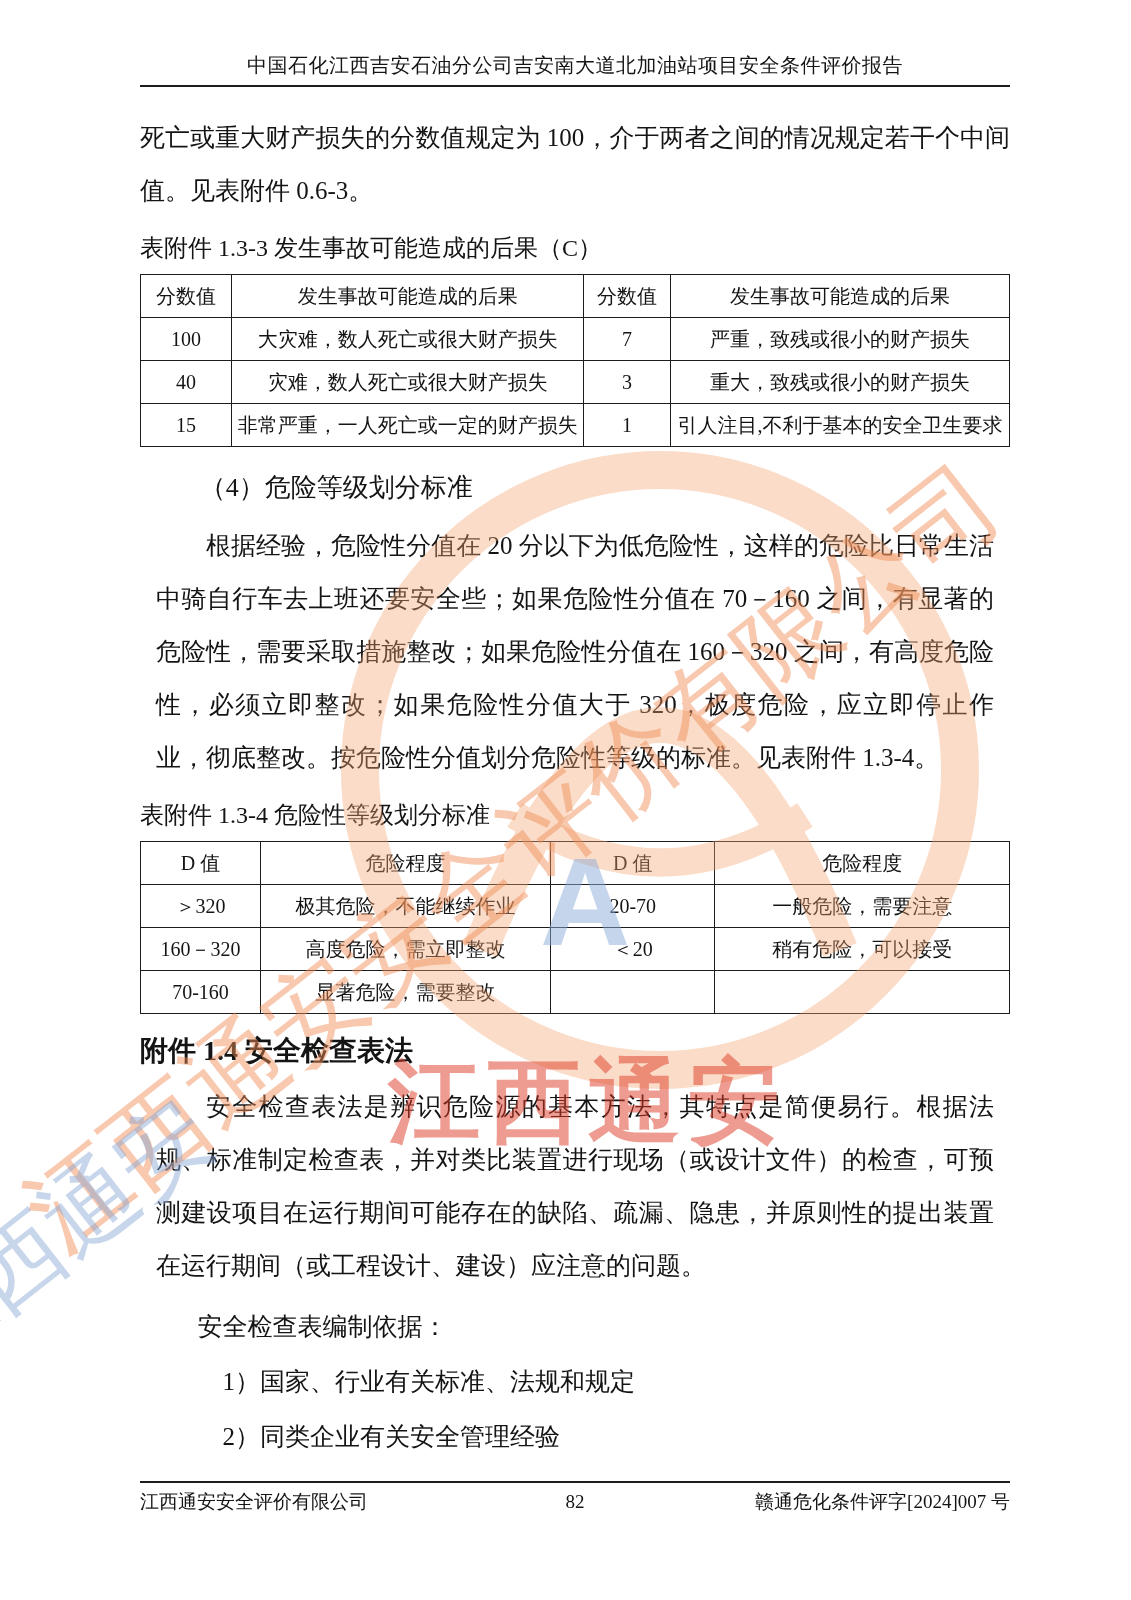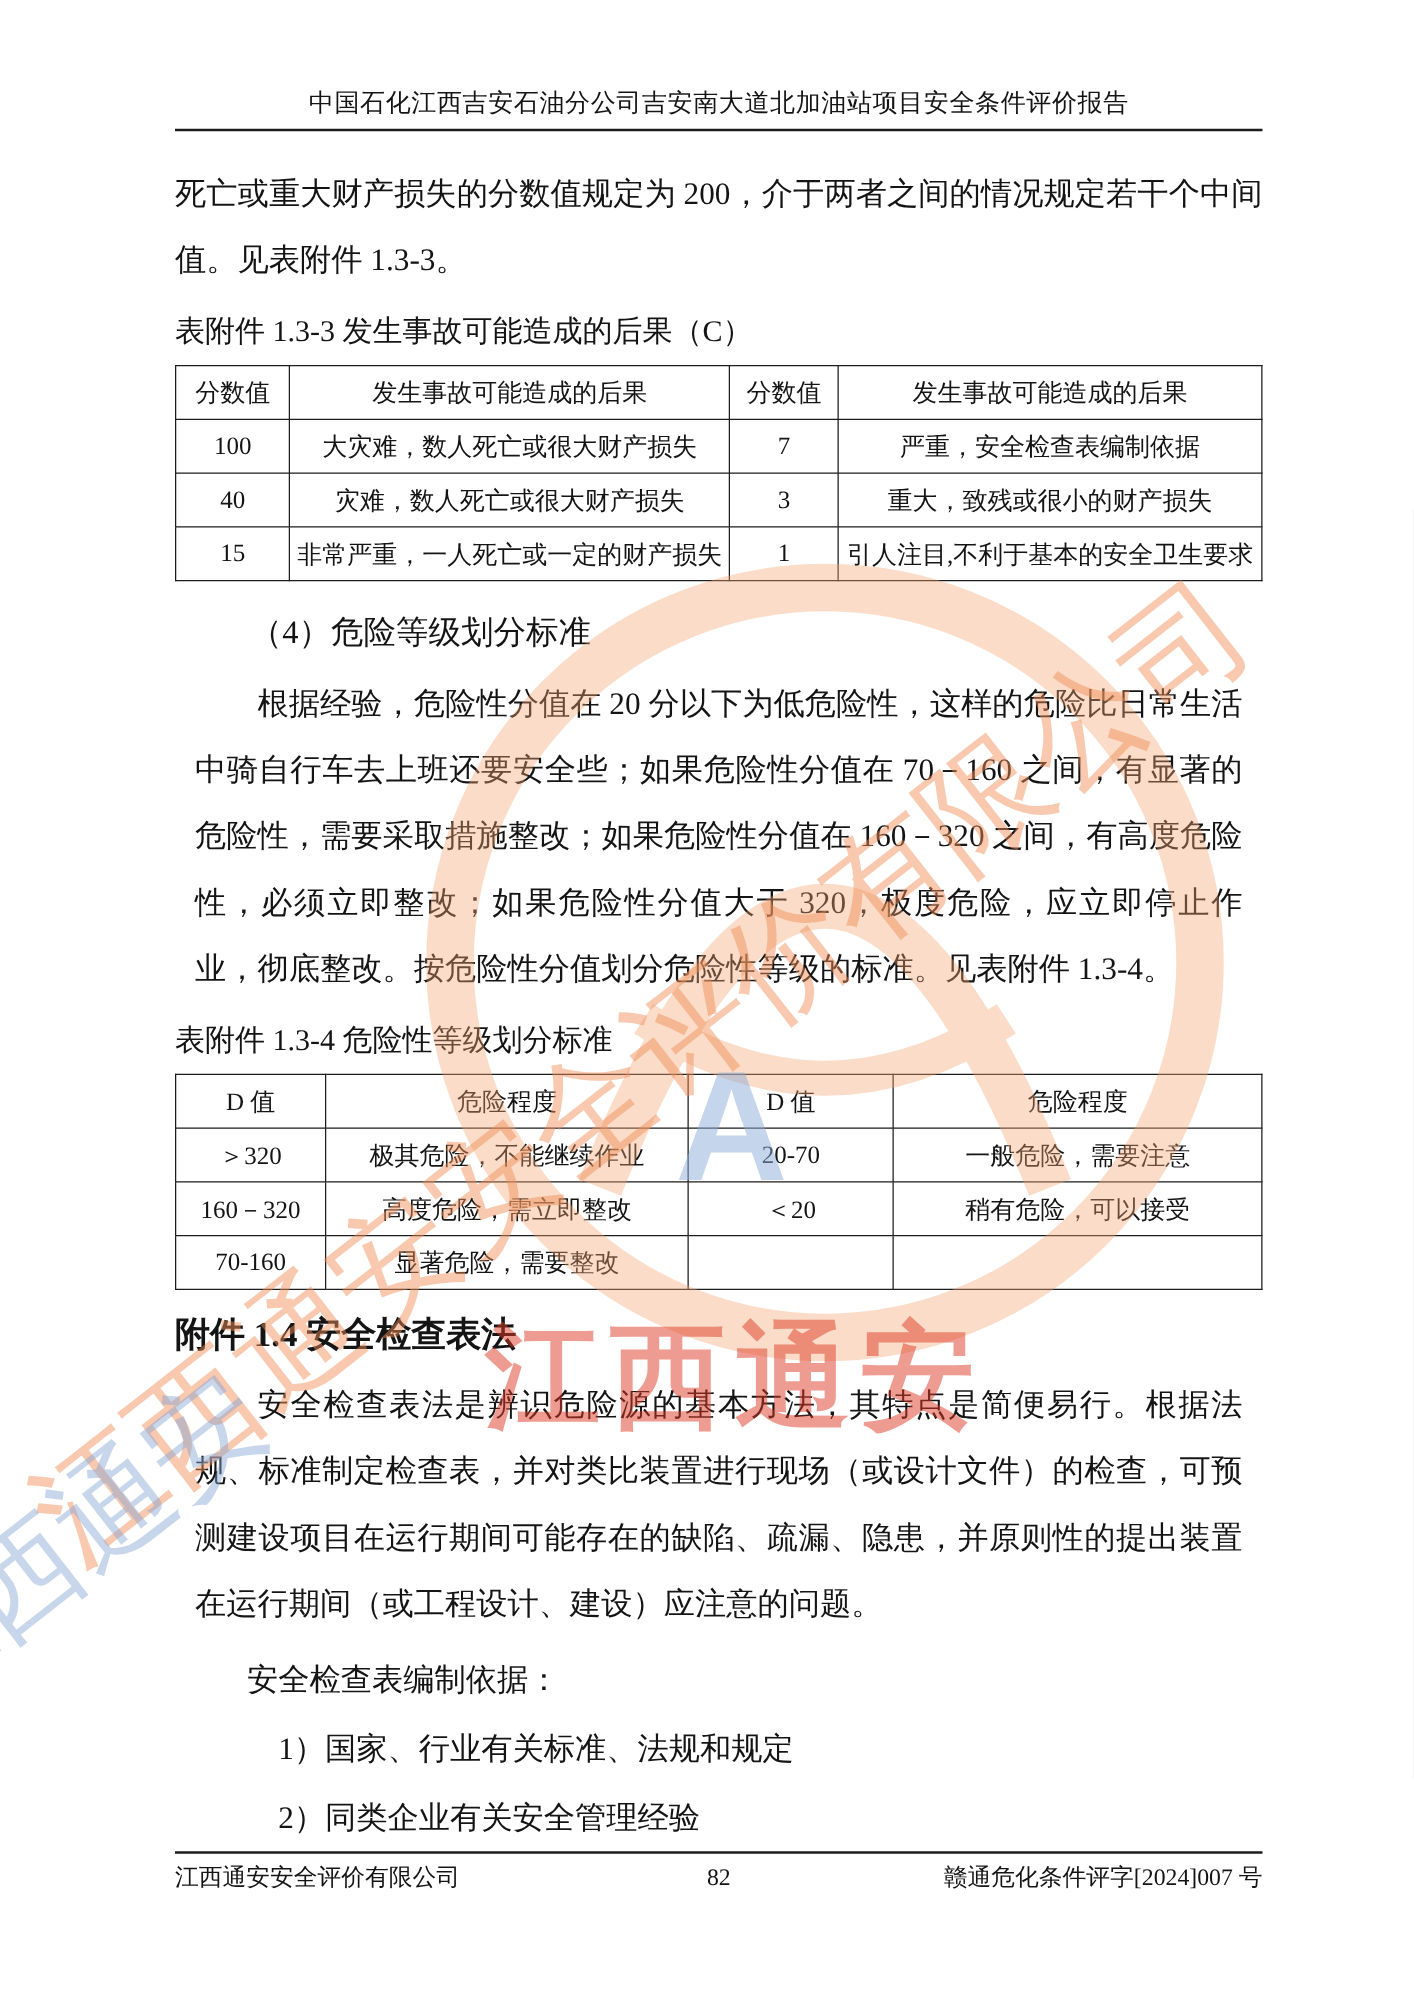--- a/index.html
+++ b/index.html
@@ -10,21 +10,21 @@
     height: 1600px;
     margin: 0 auto;
     background: #ffffff;
     font-family: "Liberation Serif", "DejaVu Serif", serif;
     color: #141414;
     overflow: hidden;
   }
   .content { position: relative; z-index: 1; padding: 0 121px 0 140px; }
 
   
-  .doc-header { padding-top: 70px; }
+  .doc-header { padding-top: 52px; }
   .doc-header-title {
     text-align: center;
     font-size: 20px;
     letter-spacing: 0.5px;
     line-height: 26px;
   }
   .doc-header-rule { border-bottom: 2px solid #1c1c1c; margin-top: 7px; }
 
   
   .intro { font-size: 25px; line-height: 53px; margin: 24px 0 0; text-align: justify; }
@@ -127,21 +127,21 @@
     <div class="wm-blue-a">A</div>
   </div>
 
   <div class="content">
 
     <div class="doc-header">
       <div class="doc-header-title">中国石化江西吉安石油分公司吉安南大道北加油站项目安全条件评价报告</div>
       <div class="doc-header-rule"></div>
     </div>
 
-    <p class="intro">死亡或重大财产损失的分数值规定为 200，介于两者之间的情况规定若干个中间值。见表附件 1.3-3。</p>
+    <p class="intro">死亡或重大财产损失的分数值规定为 100，介于两者之间的情况规定若干个中间值。见表附件 0.6-3。</p>
 
     <div class="table-title">表附件 1.3-3 发生事故可能造成的后果（C）</div>
 
     <table class="data-table">
       <colgroup>
           <col class="t1-c1">
           <col class="t1-c2">
           <col class="t1-c3">
           <col class="t1-c4">
         </colgroup>
@@ -149,21 +149,21 @@
           <tr>
         <th>分数值</th>
         <th>发生事故可能造成的后果</th>
         <th>分数值</th>
         <th>发生事故可能造成的后果</th>
       </tr>
       <tr>
         <td>100</td>
         <td>大灾难，数人死亡或很大财产损失</td>
         <td>7</td>
-        <td>严重，安全检查表编制依据</td>
+        <td>严重，致残或很小的财产损失</td>
       </tr>
       <tr>
         <td>40</td>
         <td>灾难，数人死亡或很大财产损失</td>
         <td>3</td>
         <td>重大，致残或很小的财产损失</td>
       </tr>
       <tr>
         <td>15</td>
         <td class="tight">非常严重，一人死亡或一定的财产损失</td>

